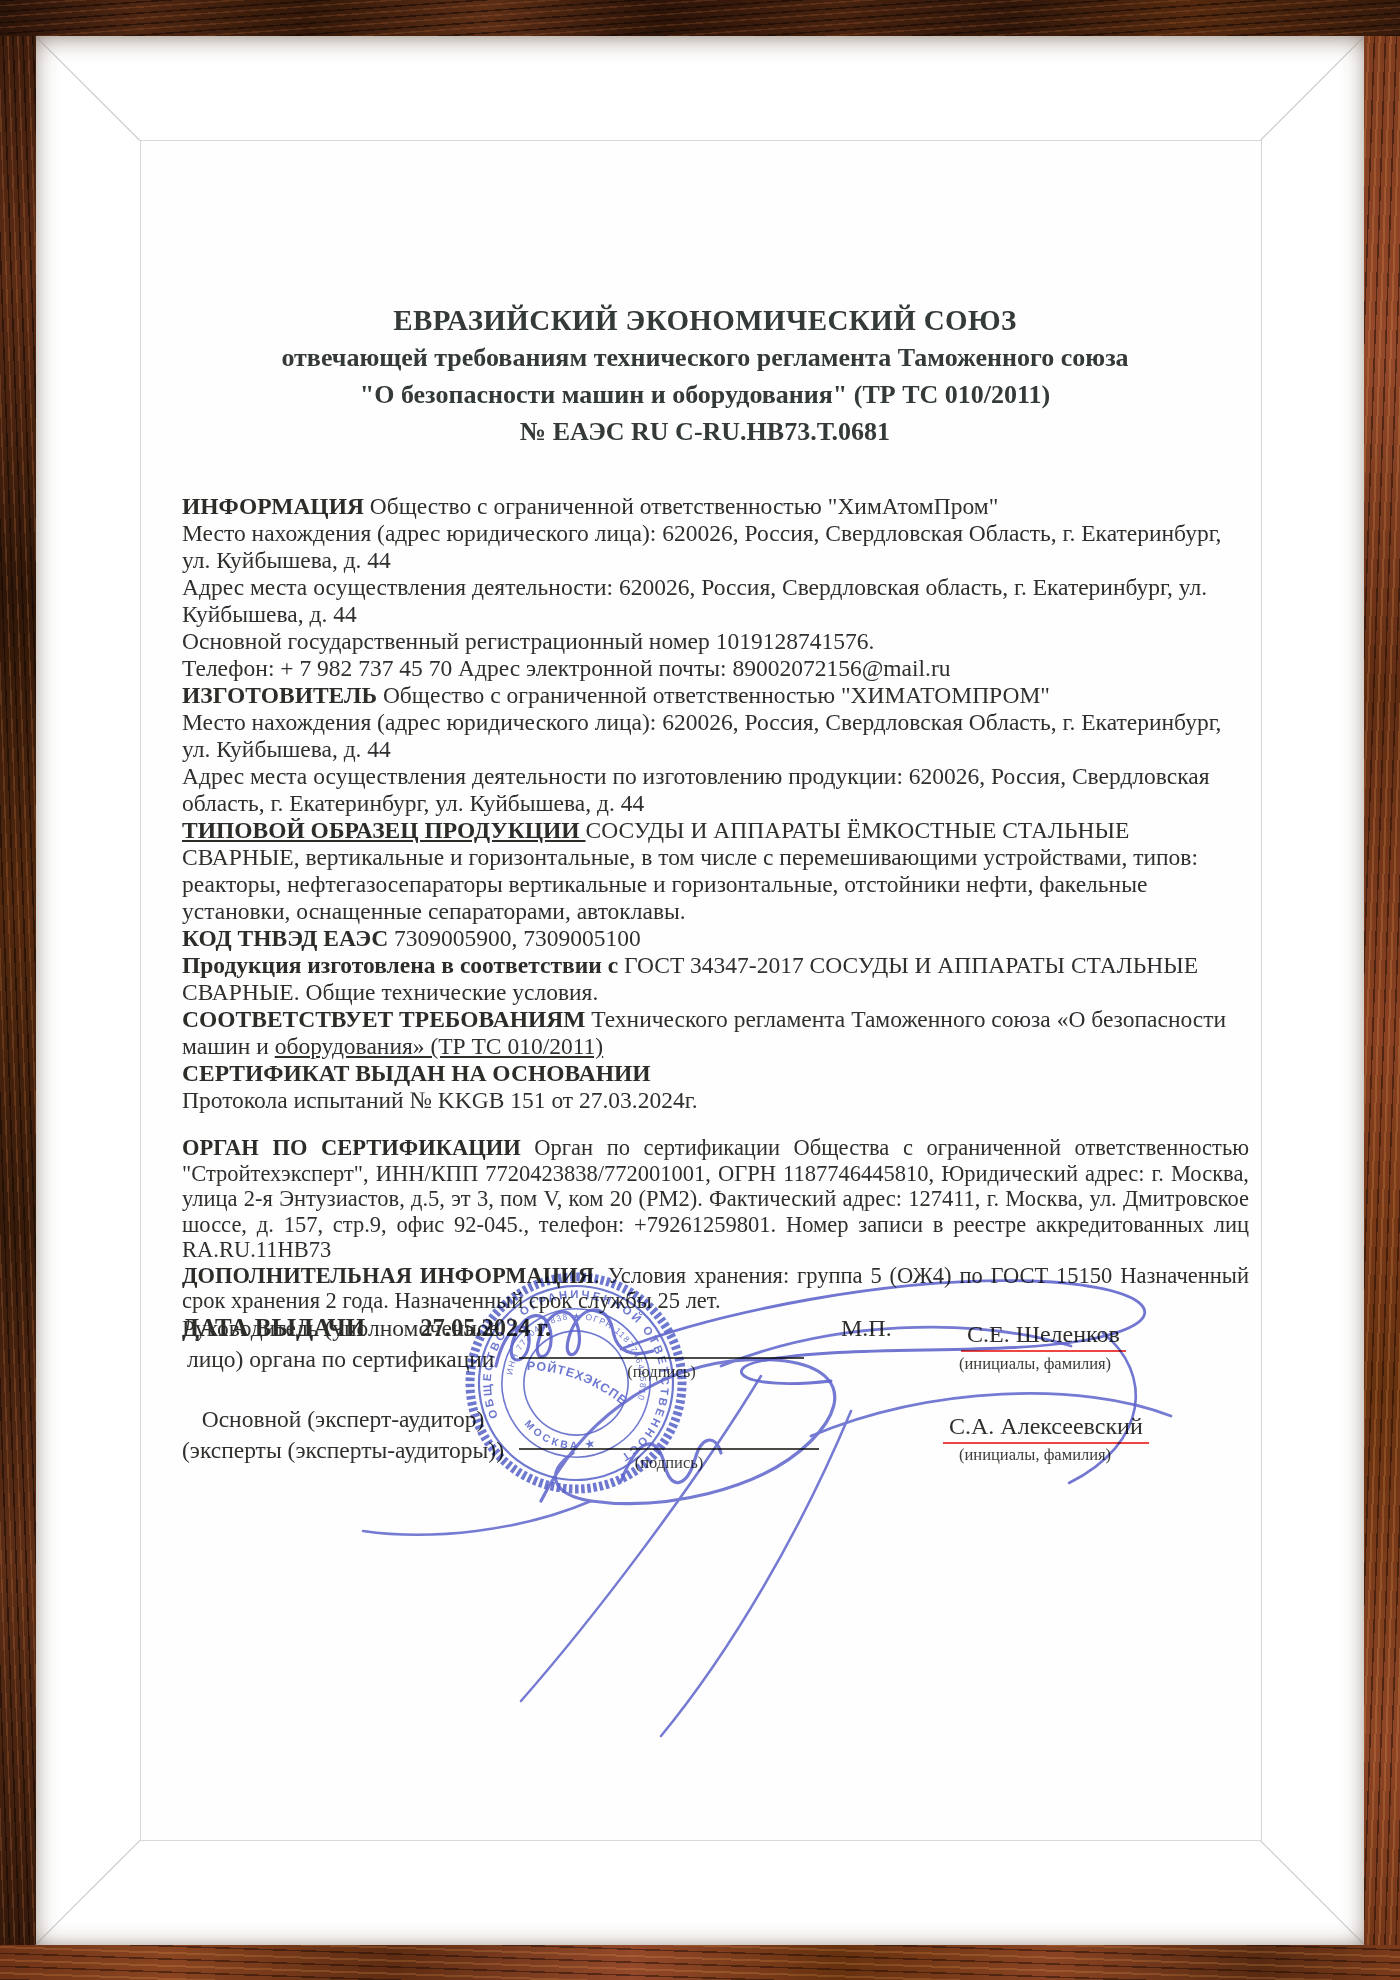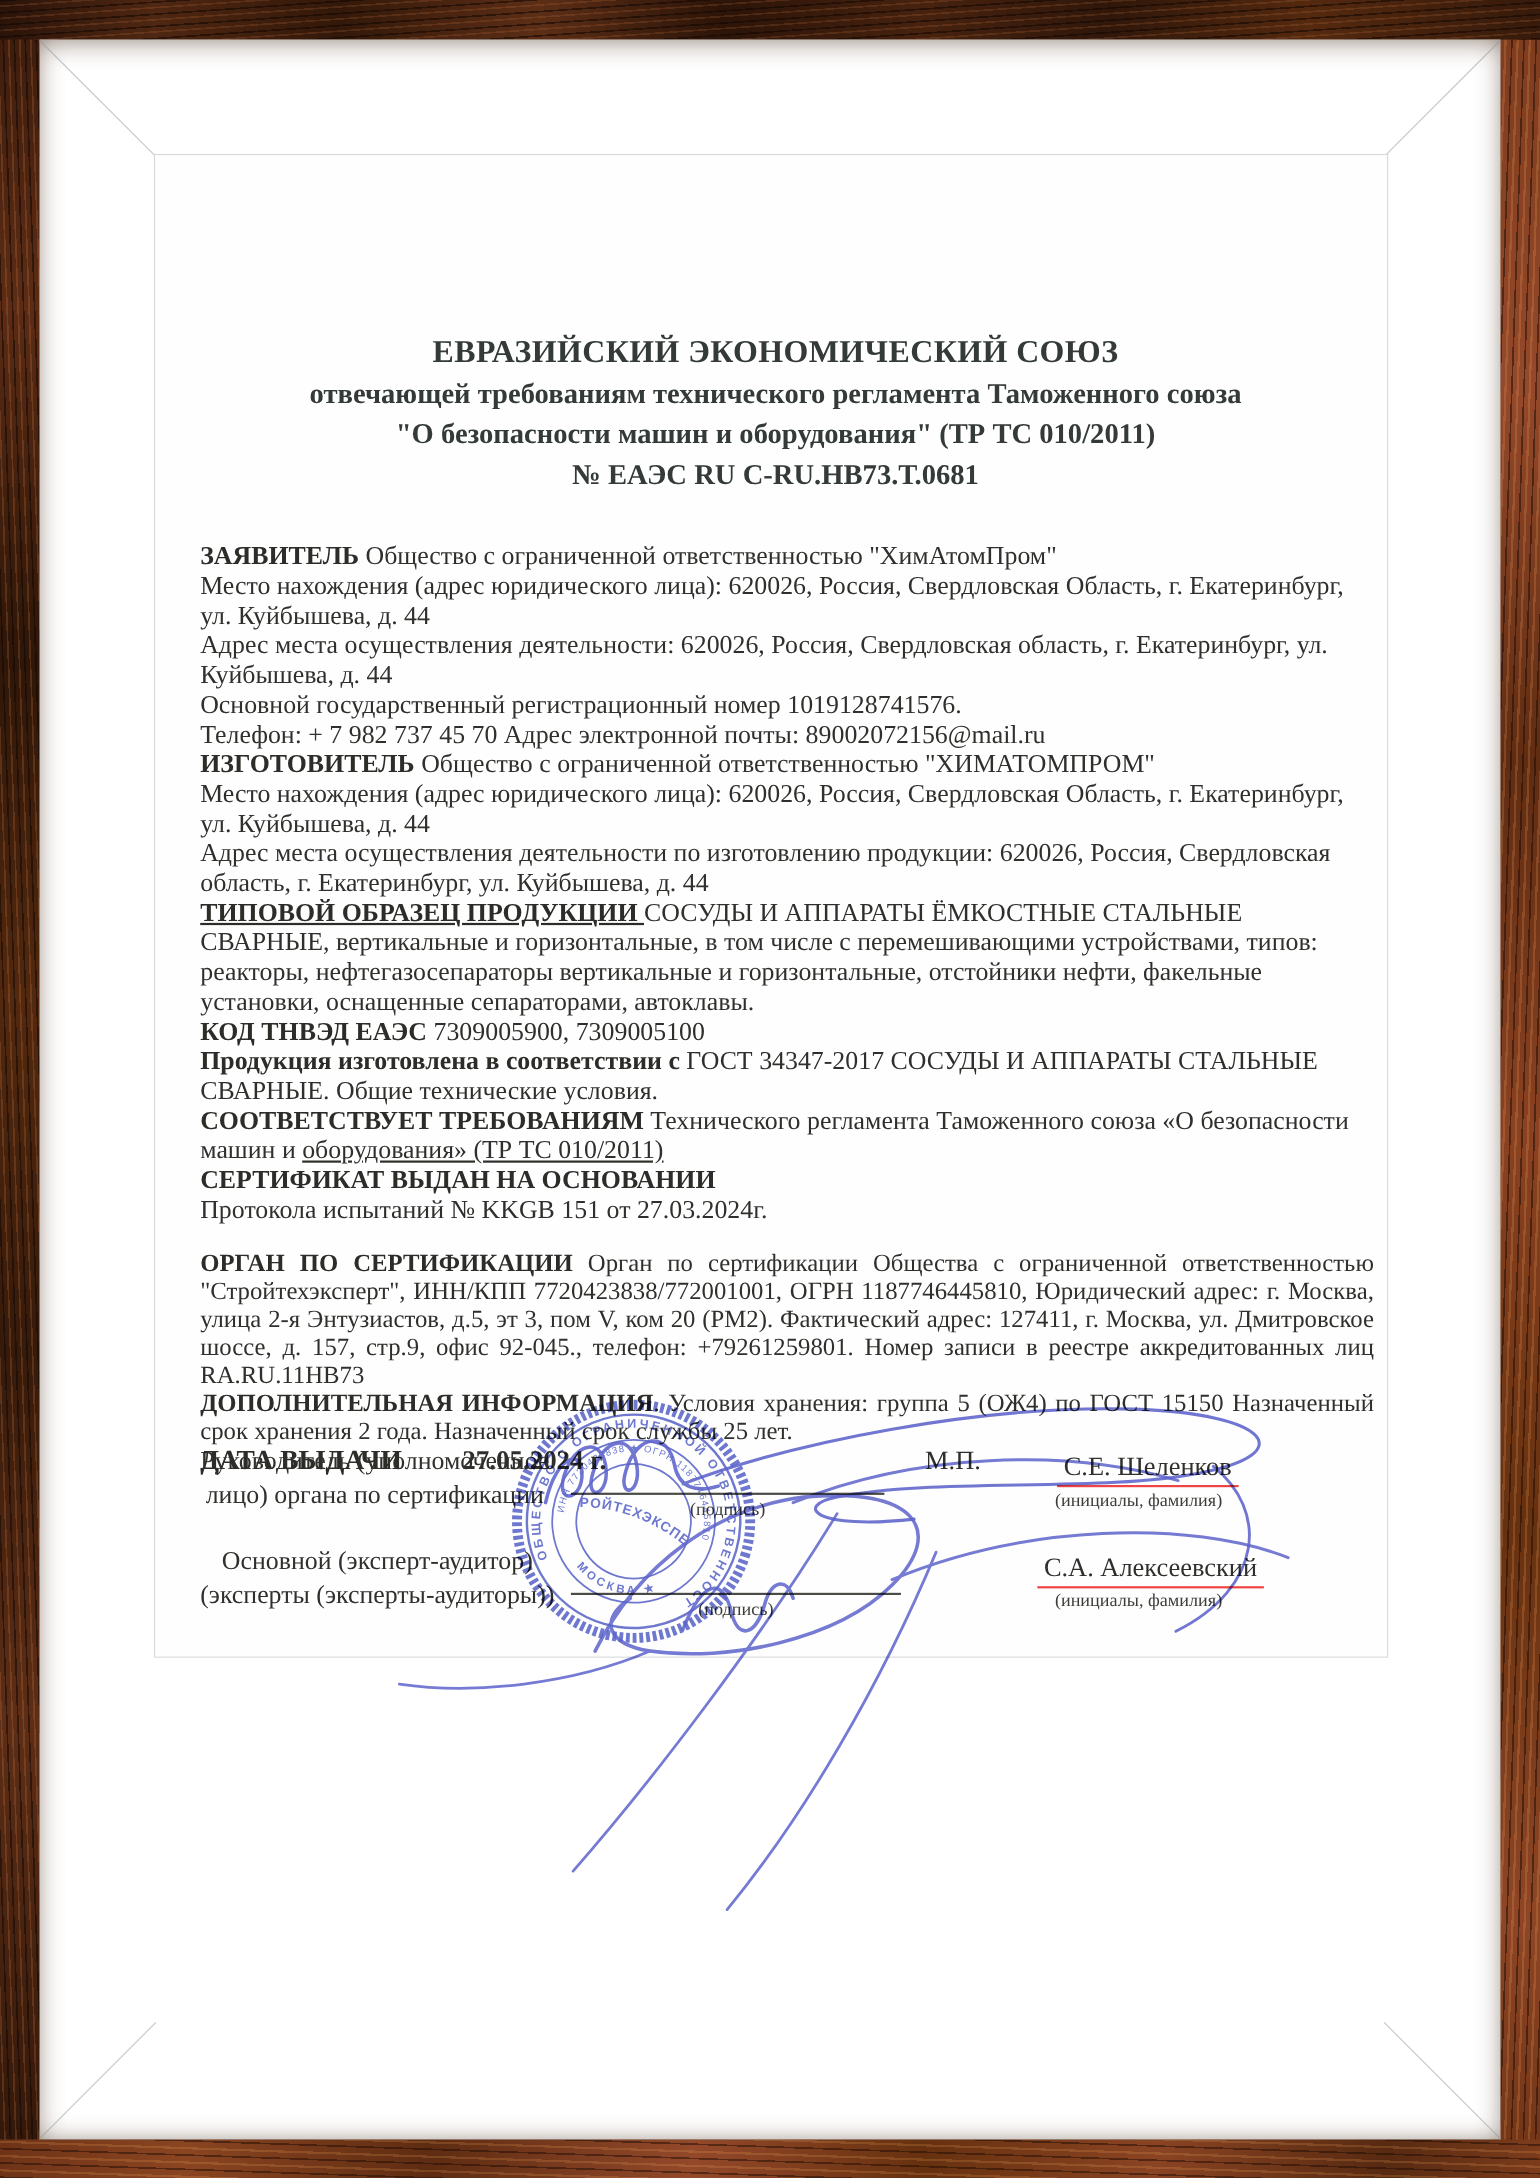--- a/index.html
+++ b/index.html
@@ -28,21 +28,21 @@
        box-shadow:inset 0 18px 22px -14px rgba(70,45,25,.45),
                   inset 18px 0 22px -16px rgba(70,45,25,.32),
                   inset -18px 0 22px -16px rgba(70,45,25,.32),
                   inset 0 -16px 20px -14px rgba(70,45,25,.35);}
   .miter{position:absolute;width:150px;height:1px;background:rgba(150,152,155,.55);}
   .miter.tl{left:36px;top:36px;transform-origin:0 0;transform:rotate(45deg);}
   .miter.tr{right:36px;top:36px;transform-origin:100% 0;transform:rotate(-45deg);}
   .miter.bl{left:36px;bottom:35px;transform-origin:0 100%;transform:rotate(-45deg);}
   .miter.br{right:36px;bottom:35px;transform-origin:100% 100%;transform:rotate(45deg);}
   
-  .paper{position:absolute;left:140px;top:140px;width:1122px;height:1367px;box-sizing:border-box;
+  .paper{position:absolute;left:140px;top:140px;width:1122px;height:1701px;box-sizing:border-box;
          background:#fefefe;border:1px solid #d6d9db;color:#2f2f2c;}
   .header{position:absolute;left:20px;right:12px;top:160px;text-align:center;color:#333a37;font-weight:bold;}
   .h12{font-size:29px;line-height:38px;letter-spacing:.4px;}
   .h345{font-size:26px;line-height:37px;}
   .fields{position:absolute;left:41px;right:12px;top:352px;font-size:23.5px;line-height:27px;}
   .fields p{margin:0;}
   .fields b{font-weight:bold;color:#2c2c28;}
   .just{text-align:justify;line-height:25.5px;font-size:22.5px;}
   .gap-top{margin-top:21px !important;}
   .u{text-decoration:underline;}
@@ -78,21 +78,21 @@
   <div class="paper">
 
     <div class="header">
       <div class="h12">ЕВРАЗИЙСКИЙ ЭКОНОМИЧЕСКИЙ СОЮЗ</div>
       <div class="h345">отвечающей требованиям технического регламента Таможенного союза</div>
       <div class="h345">"О безопасности машин и оборудования" (ТР ТС 010/2011)</div>
       <div class="h345">№ ЕАЭС RU C-RU.НВ73.Т.0681</div>
     </div>
 
     <div class="fields">
-      <p><b>ЗАЯВИТЕЛЬ</b><span> Общество с ограниченной ответственностью "ХимАтомПром"</span></p>
+      <p><b>ИНФОРМАЦИЯ</b><span> Общество с ограниченной ответственностью "ХимАтомПром"</span></p>
       <p>Место нахождения (адрес юридического лица): 620026, Россия, Свердловская Область, г. Екатеринбург, ул. Куйбышева, д. 44</p>
       <p>Адрес места осуществления деятельности: 620026, Россия, Свердловская область, г. Екатеринбург, ул. Куйбышева, д. 44</p>
       <p>Основной государственный регистрационный номер 1019128741576.</p>
       <p>Телефон: + 7 982 737 45 70 Адрес электронной почты: 89002072156@mail.ru</p>
       <p><b>ИЗГОТОВИТЕЛЬ</b><span> Общество с ограниченной ответственностью "ХИМАТОМПРОМ"</span></p>
       <p>Место нахождения (адрес юридического лица): 620026, Россия, Свердловская Область, г. Екатеринбург, ул. Куйбышева, д. 44</p>
       <p>Адрес места осуществления деятельности по изготовлению продукции: 620026, Россия, Свердловская область, г. Екатеринбург, ул. Куйбышева, д. 44</p>
       <p><b class="u">ТИПОВОЙ ОБРАЗЕЦ ПРОДУКЦИИ </b><span>СОСУДЫ И АППАРАТЫ ЁМКОСТНЫЕ СТАЛЬНЫЕ СВАРНЫЕ, вертикальные и горизонтальные, в том числе с перемешивающими устройствами, типов: реакторы, нефтегазосепараторы вертикальные и горизонтальные, отстойники нефти, факельные установки, оснащенные сепараторами, автоклавы.</span></p>
       <p><b>КОД ТНВЭД ЕАЭС</b><span> 7309005900, 7309005100</span></p>
       <p><b>Продукция изготовлена в соответствии с</b><span> ГОСТ 34347-2017 СОСУДЫ И АППАРАТЫ СТАЛЬНЫЕ СВАРНЫЕ. Общие технические условия.</span></p>

